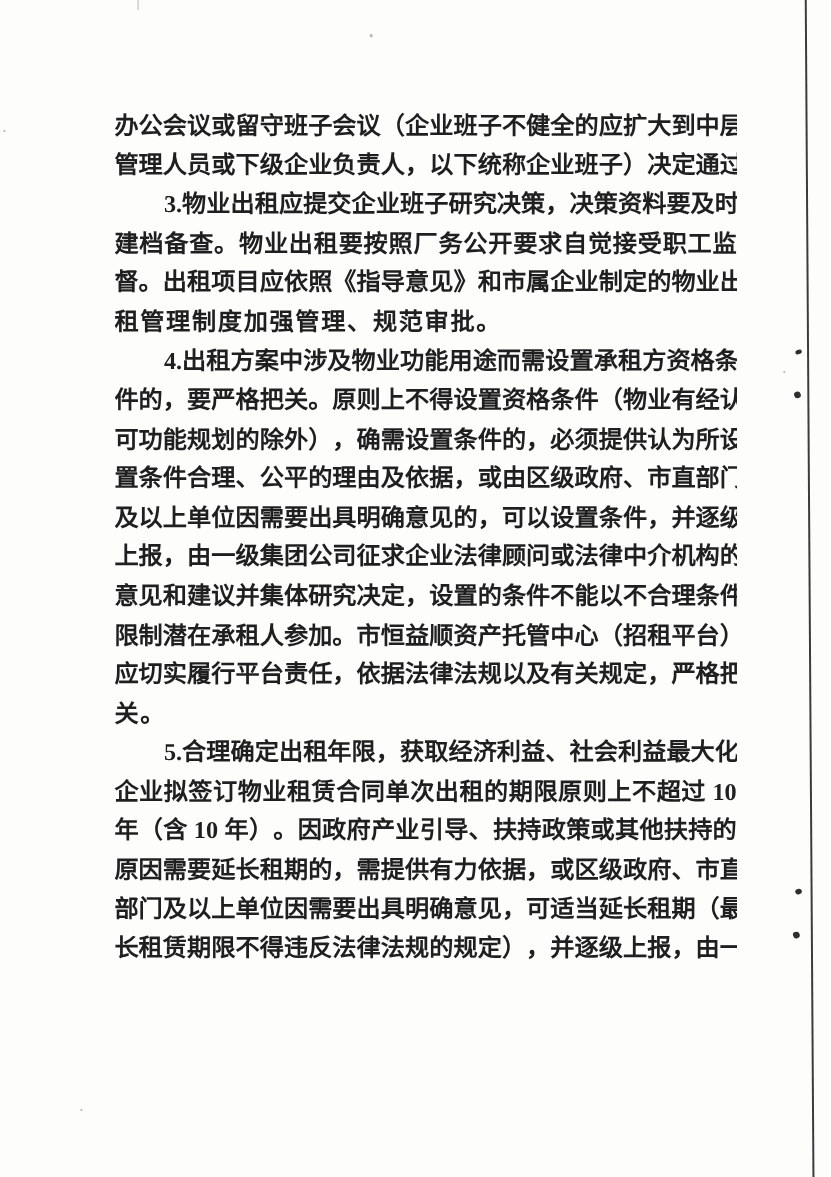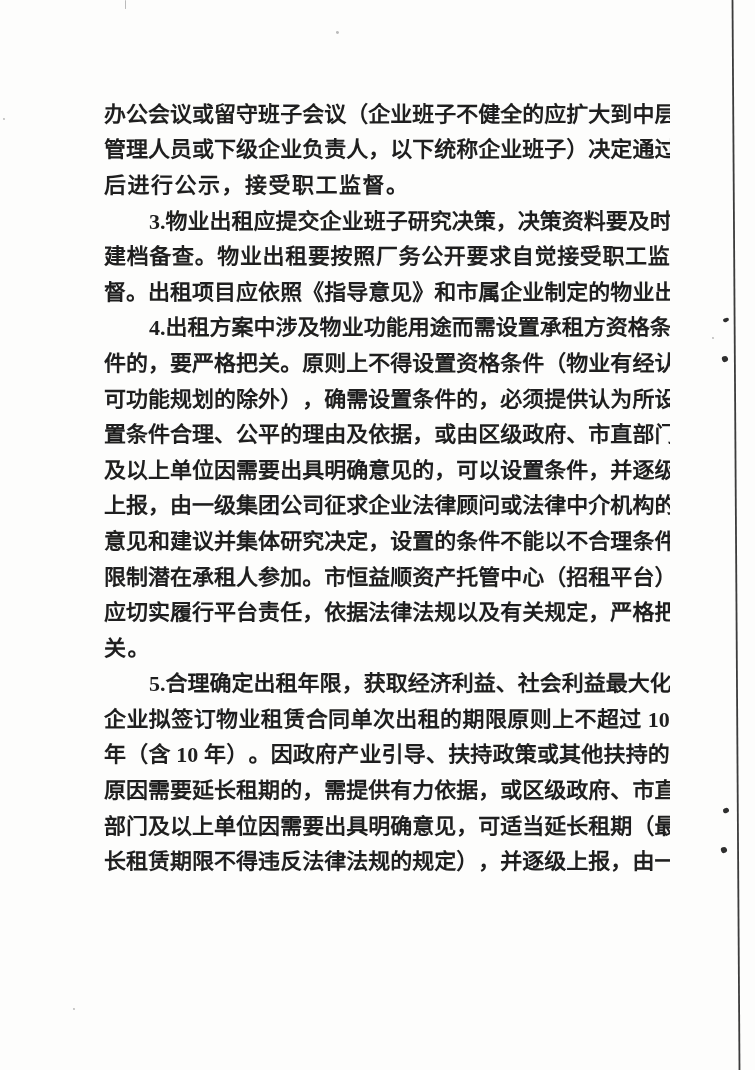--- a/index.html
+++ b/index.html
@@ -119,21 +119,20 @@
           <span class="tok">企</span>
           <span class="tok">业</span>
           <span class="tok">班</span>
           <span class="tok">子</span>
           <span class="tok">）</span>
           <span class="tok">决</span>
           <span class="tok">定</span>
           <span class="tok">通</span>
           <span class="tok">过</span>
         </div>
-        <div class="line plain">后进行公示，接受职工监督。</div>
       </div>
       <div class="paragraph">
         <div class="line justified">
           <span class="indent-spacer"></span>
           <span class="tok">3.</span>
           <span class="tok">物</span>
           <span class="tok">业</span>
           <span class="tok">出</span>
           <span class="tok">租</span>
           <span class="tok">应</span>
@@ -204,20 +203,21 @@
           <span class="tok">属</span>
           <span class="tok">企</span>
           <span class="tok">业</span>
           <span class="tok">制</span>
           <span class="tok">定</span>
           <span class="tok">的</span>
           <span class="tok">物</span>
           <span class="tok">业</span>
           <span class="tok">出</span>
         </div>
+        <div class="line plain">租管理制度加强管理、规范审批。</div>
       </div>
       <div class="paragraph">
         <div class="line justified">
           <span class="indent-spacer"></span>
           <span class="tok">4.</span>
           <span class="tok">出</span>
           <span class="tok">租</span>
           <span class="tok">方</span>
           <span class="tok">案</span>
           <span class="tok">中</span>

